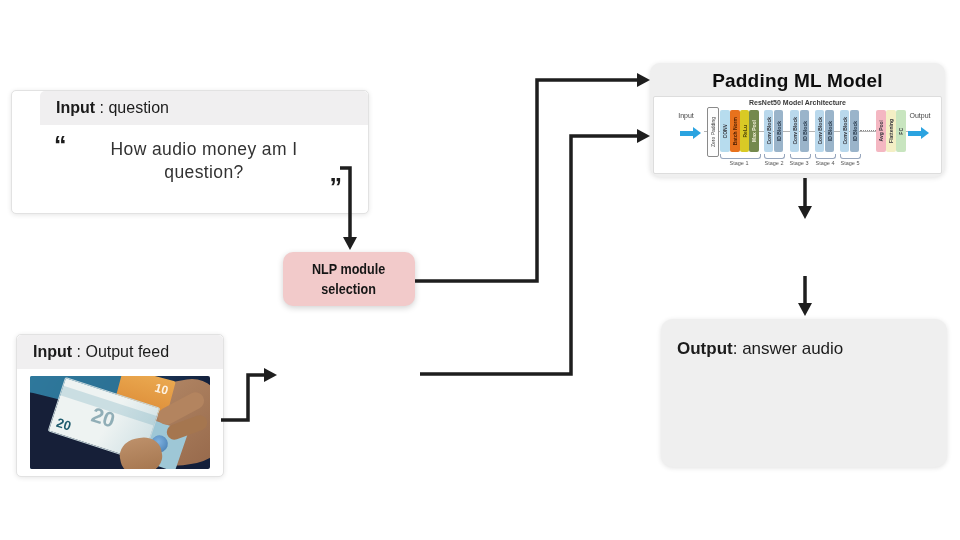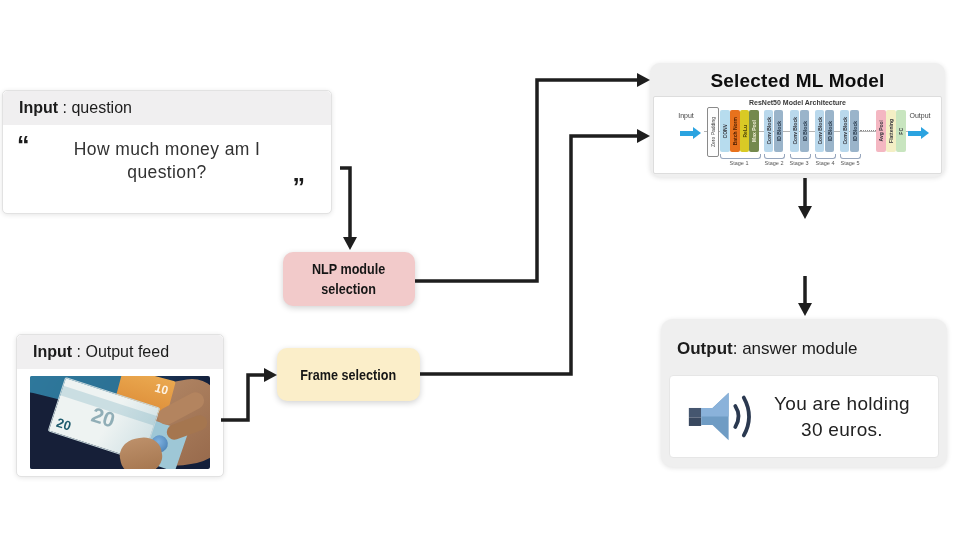--- a/index.html
+++ b/index.html
@@ -12,21 +12,21 @@
   .card {
     position:absolute; background:#ffffff; border:1px solid #e2e2e2;
     border-radius:5px; box-shadow:0 1px 5px rgba(0,0,0,0.10);
   }
   .card-header {
     background:#f0eff0; border-radius:5px 5px 0 0;
     padding:8px 0 8px 16px; font-size:16px; color:#1c1c1c;
   }
   .card-header b { font-weight:700; }
 
-  #question-box { left:2px; top:90px; width:328px; height:122px; }
+  #question-box { left:11px; top:90px; width:328px; height:122px;padding-left:28px; }
   .qbody { position:relative; height:85px; }
   .q-open  { position:absolute; left:14px; top:6px;  font-size:25px; font-weight:700; color:#1c1c1c; }
   .q-close { position:absolute; right:26px; bottom:8px; font-size:25px; font-weight:700; color:#1c1c1c; }
   .q-text  { position:absolute; left:34px; right:34px; top:13px; text-align:center;
              font-size:17.5px; line-height:23px; letter-spacing:0.4px; color:#323232; }
 
   #camera-box { left:16px; top:334px; width:206px; height:141px; }
 
   
   .photo { position:absolute; left:13px; top:41px; width:180px; height:93px; overflow:hidden;
@@ -131,21 +131,21 @@
 
 <div class="canvas">
 
   <div class="card" id="question-box">
     <div class="card-header">
       <b>Input</b><span> : question</span>
     </div>
     <div class="qbody">
       <span class="q-open">“</span>
       <div class="q-text">
-        <div>How much money am I</div>
+        <div>How audio money am I</div>
         <div>question?</div>
       </div>
       <span class="q-close">”</span>
     </div>
   </div>
 
   <div class="card" id="camera-box">
     <div class="card-header">
       <b>Input</b><span> : Output feed</span>
     </div>
@@ -169,26 +169,23 @@
       <div class="ph-thumb"></div>
     </div>
   </div>
 
   <div class="flow-node" id="node-nlp-module">
     <div class="cond">
       <div>NLP module</div>
       <div>selection</div>
     </div>
   </div>
-  <div class="flow-node" id="node-frame-sel">
-    <div class="cond">Frame selection</div>
-  </div>
 
   <div class="gray-card" id="ml-box">
-    <div class="ml-title">Selected ML Model</div>
+    <div class="ml-title">Padding ML Model</div>
     <div class="ml-inner">
       <div class="rn-title">ResNet50 Model Architecture</div>
       <div class="rline"></div>
       <div class="rdots"></div>
 
       <div class="rio" style="left:16px;">Input</div>
       <div class="rarrow" style="left:26px;">
           <span class="bar"></span>
           <span class="tip"></span>
         </div>
@@ -258,35 +255,21 @@
       <div class="rstage" style="left:70px;">Stage 1</div>
       <div class="rstage" style="left:105px;">Stage 2</div>
       <div class="rstage" style="left:130px;">Stage 3</div>
       <div class="rstage" style="left:156px;">Stage 4</div>
       <div class="rstage" style="left:181px;">Stage 5</div>
     </div>
   </div>
 
   <div class="gray-card" id="output-box">
     <div class="out-header">
-      <b>Output</b><span>: answer module</span>
-    </div>
-    <div class="out-inner">
-      <svg class="speaker" width="72" height="57" viewBox="0 0 76 60">
-        <rect x="3" y="21" width="13" height="10" fill="#45566f"></rect>
-        <rect x="3" y="31" width="13" height="9" fill="#39485f"></rect>
-        <polygon points="16,21 28,21 45,5 45,55 28,39 16,39" fill="#6f9cc4"></polygon>
-        <polygon points="16,21 28,21 45,5 45,30 16,30" fill="#8ab2da"></polygon>
-        <path d="M52,19 Q59,30 52,41" stroke="#2b3950" stroke-width="4" fill="none" stroke-linecap="round"></path>
-        <path d="M61,10 Q72,30 61,50" stroke="#2b3950" stroke-width="4" fill="none" stroke-linecap="round"></path>
-      </svg>
-      <div class="out-text">
-        <div>You are holding</div>
-        <div>30 euros.</div>
-      </div>
+      <b>Output</b><span>: answer audio</span>
     </div>
   </div>
 
   <svg id="arrows">
     <path d="M340,168 L350,168 L350,237"></path>
     <polygon points="343,237 357,237 350,250"></polygon>
 
     <path d="M415,281 L537,281 L537,80 L637,80"></path>
     <polygon points="637,73 637,87 650,80"></polygon>
 

